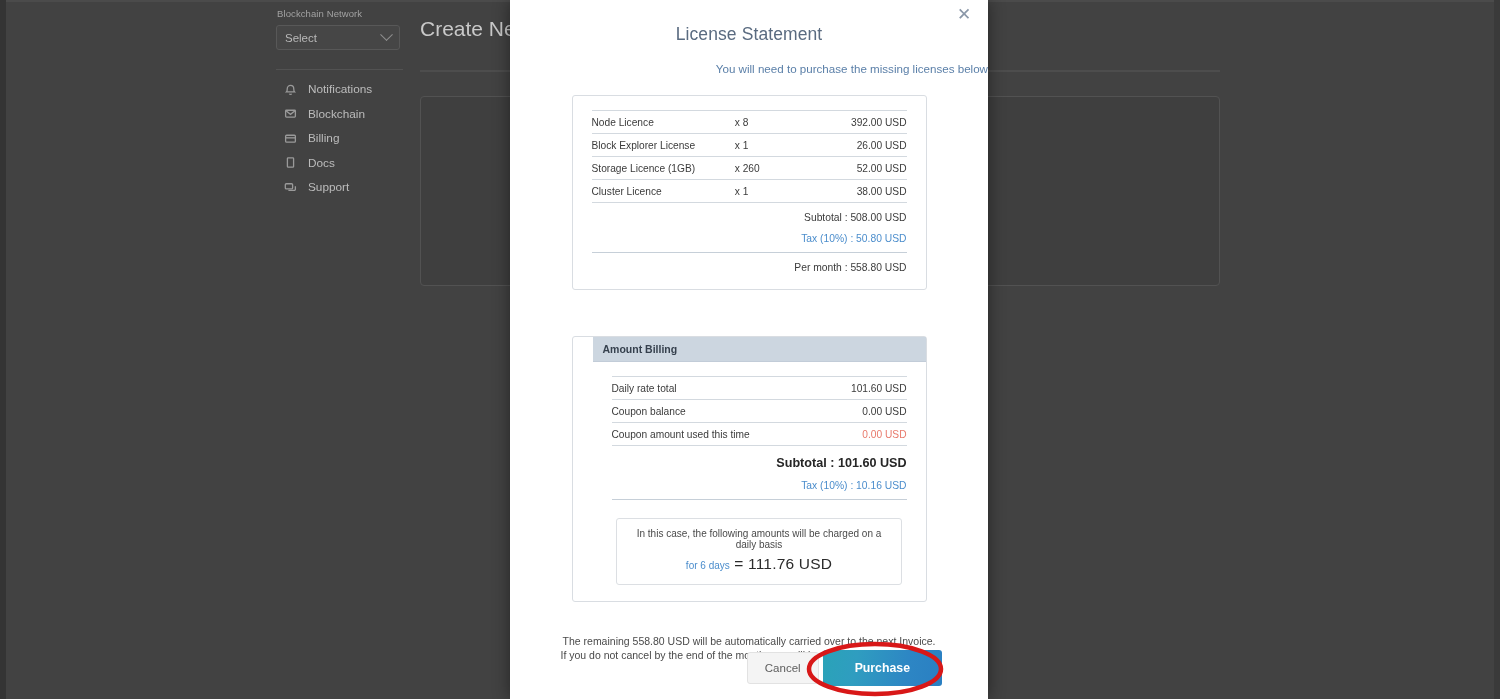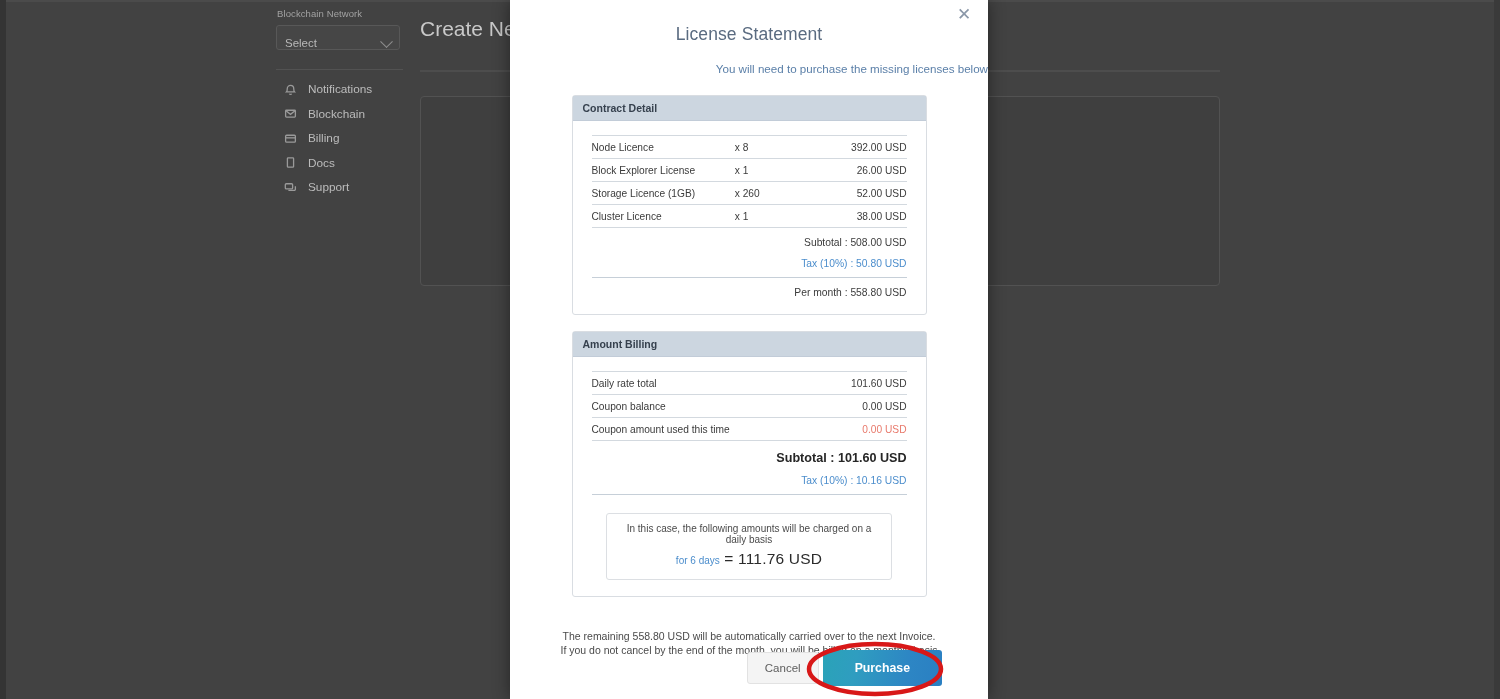--- a/index.html
+++ b/index.html
@@ -38,21 +38,21 @@
     margin-bottom: 6px;
     padding-left: 1px;
   }
   .select-box {
     width: 124px;
     height: 25px;
     border: 1px solid #585858;
     border-radius: 3px;
     background: #464646;
     display: flex;
-    align-items: flex-end;
+    align-items: center;
     padding: 0 8px;
     color: #b9b9b9;
     font-size: 11.5px;
   }
   .select-box .sel-text { flex: 1; }
   .chev {
     width: 9px; height: 9px;
     border-right: 1.4px solid #8e8e8e;
     border-bottom: 1.4px solid #8e8e8e;
     transform: rotate(45deg) translate(-2px,-2px);
@@ -129,21 +129,21 @@
   }
 
   .panel {
     width: 355px;
     margin: 0 auto;
     border: 1px solid #d9dde2;
     border-radius: 3px;
     background: #fff;
   }
   .panel-contract { margin-top: 20px; }
-  .panel-billing  { margin-top: 16px; }
+  .panel-billing  { margin-top: 46px; padding-left: 20px; }
 
   .panel-head {
     background: #ccd6e0;
     padding: 6px 10px;
     font-size: 10.5px;
     font-weight: bold;
     color: #36414e;
     border-bottom: 1px solid #c2ccd8;
   }
   .panel-body { padding: 14px 19px 16px 19px; }
@@ -314,21 +314,20 @@
   </div>
 
   <div class="modal">
 
     <div class="modal-close">✕</div>
 
     <div class="modal-title">License Statement</div>
     <div class="modal-subtitle">You will need to purchase the missing licenses below</div>
 
     <div class="panel panel-contract">
-      <div class="panel-head">Contract Detail</div>
       <div class="panel-body">
         <table class="lines">
           <tbody>
             <tr>
               <td class="c-name">Node Licence</td>
               <td class="c-qty">x 8</td>
               <td class="c-amt">392.00 USD</td>
             </tr>
             <tr>
               <td class="c-name">Block Explorer License</td>

